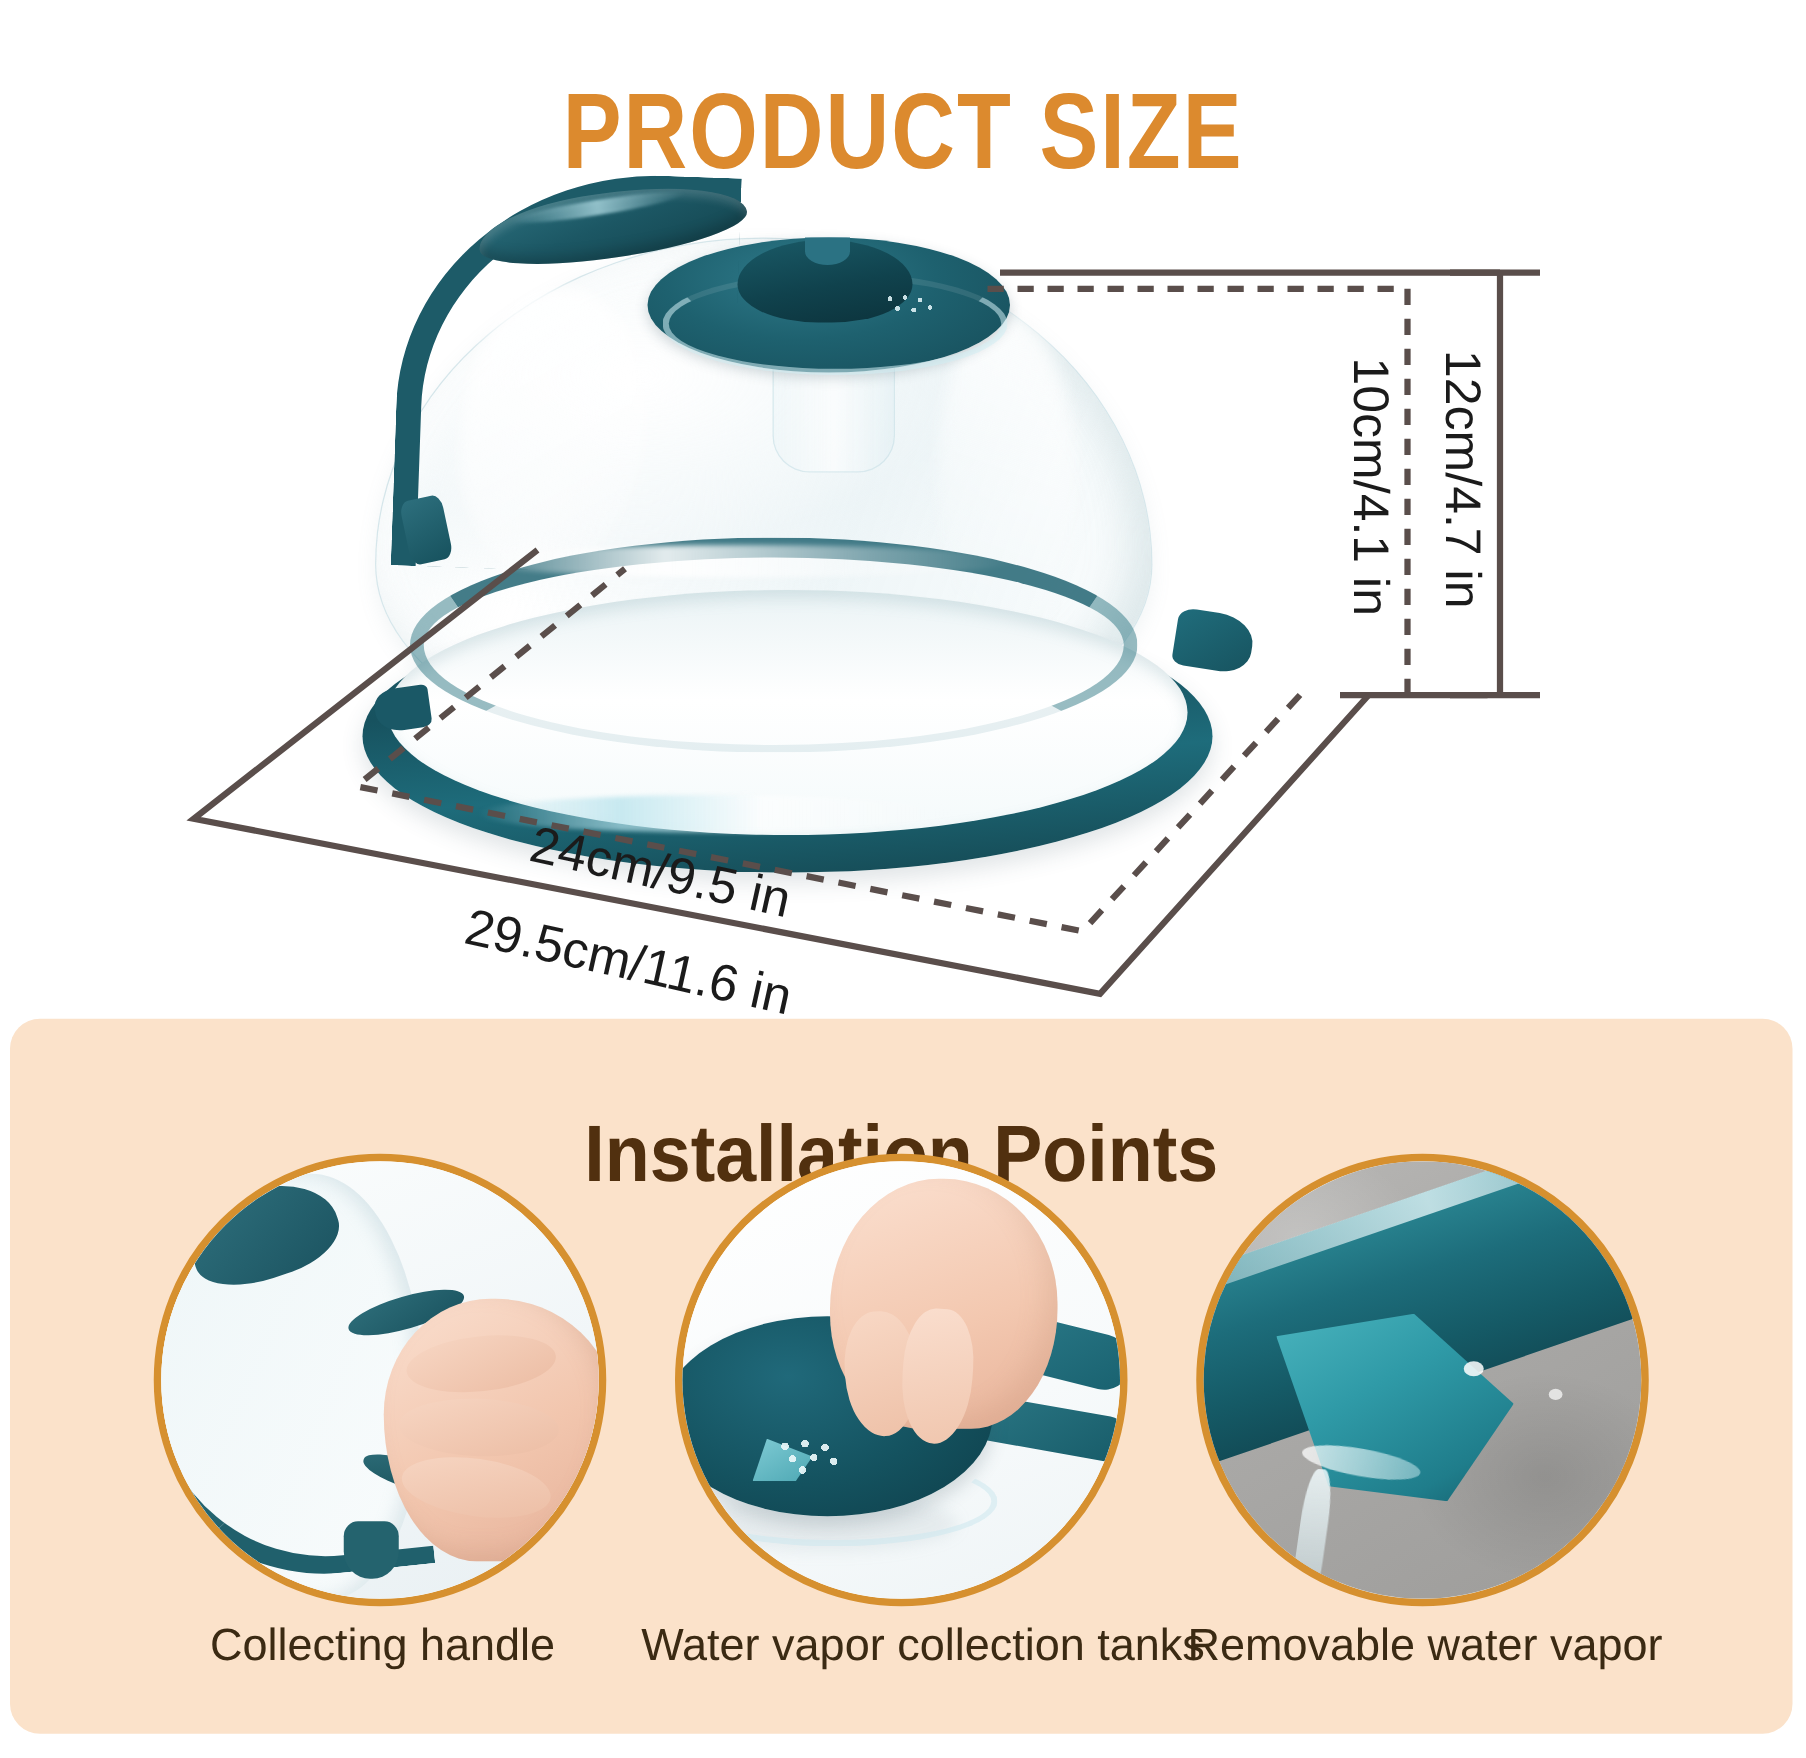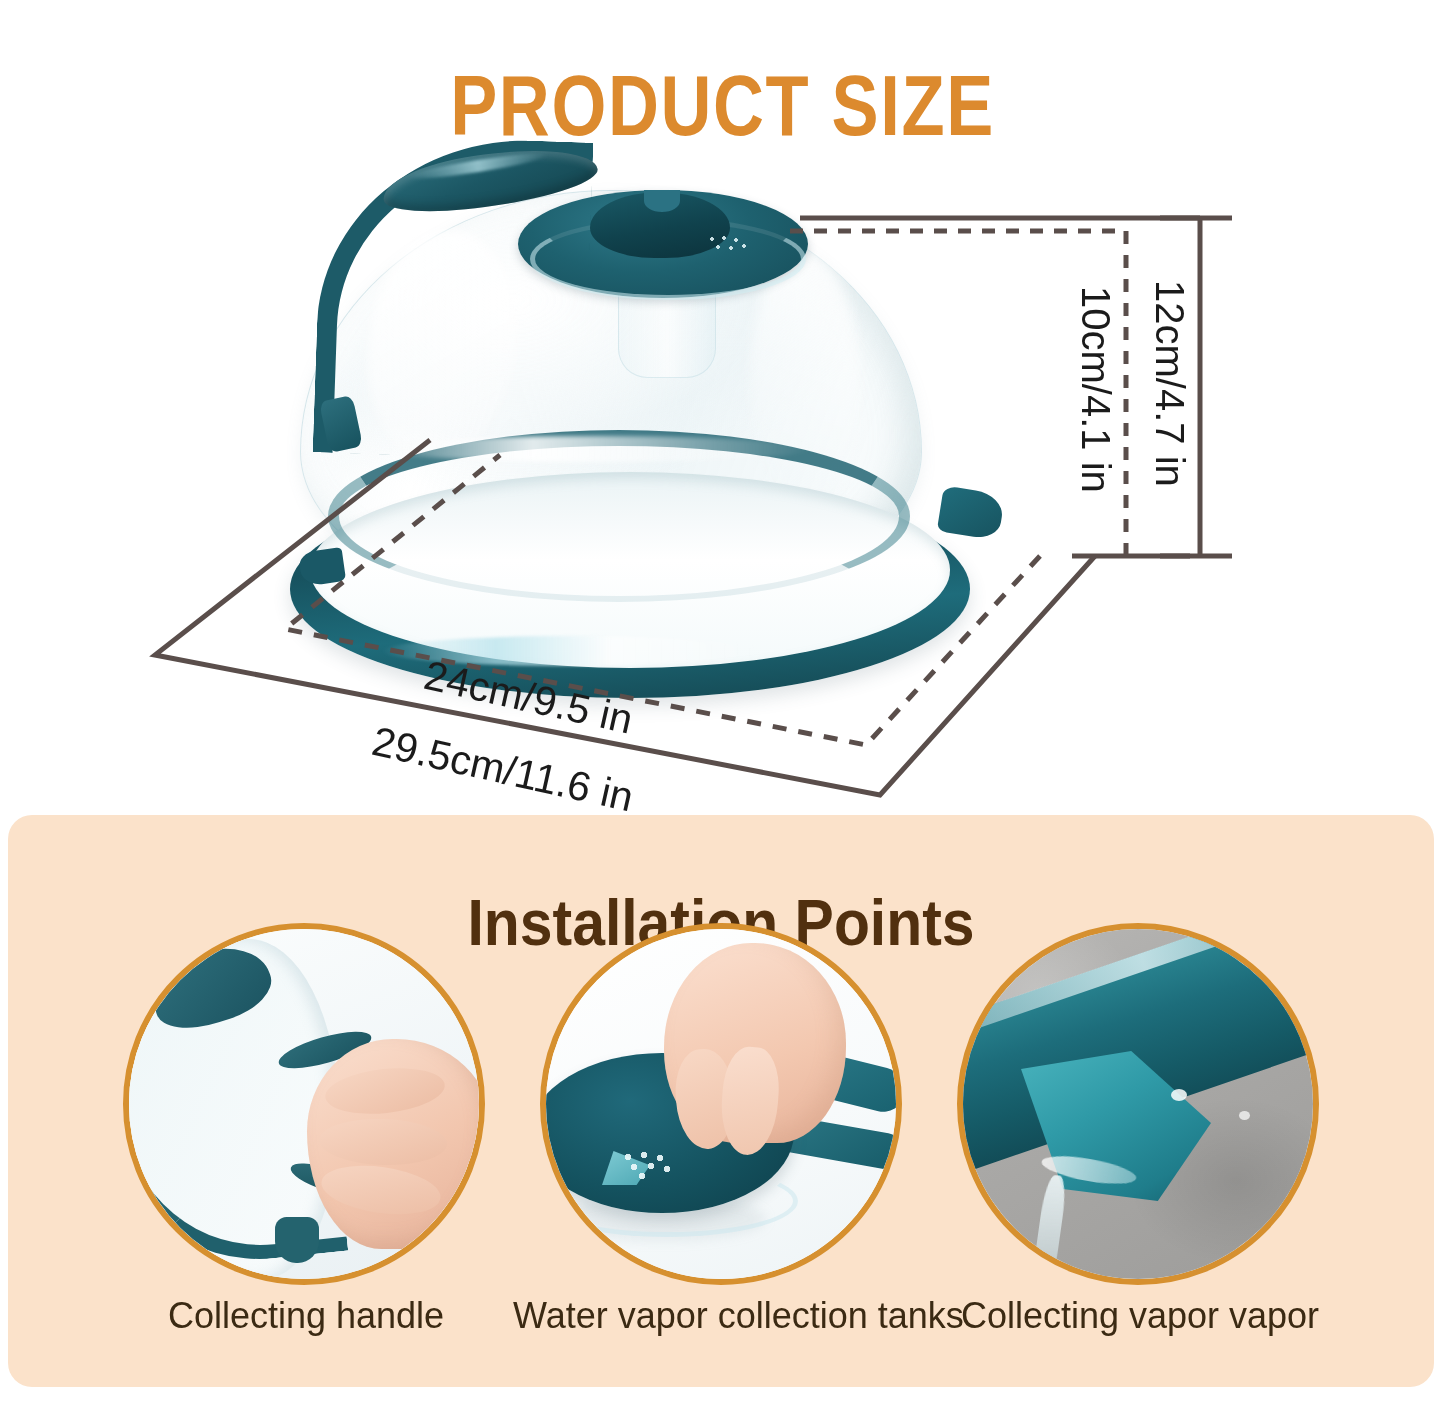--- a/index.html
+++ b/index.html
@@ -698,17 +698,17 @@
           <div class="c3-bg-tex"></div>
           <div class="c3-rim"></div>
           <div class="c3-rim-hl"></div>
           <div class="c3-spout"></div>
           <div class="c3-spout-lip"></div>
           <div class="c3-stream"></div>
           <div class="c3-drop"></div>
           <div class="c3-drop2"></div>
         </div>
       </div>
-      <div class="feature-caption">Collecting vapor vapor</div>
+      <div class="feature-caption">Removable water vapor</div>
     </div>
 
   </div>
 </section>
 
 </body></html>

